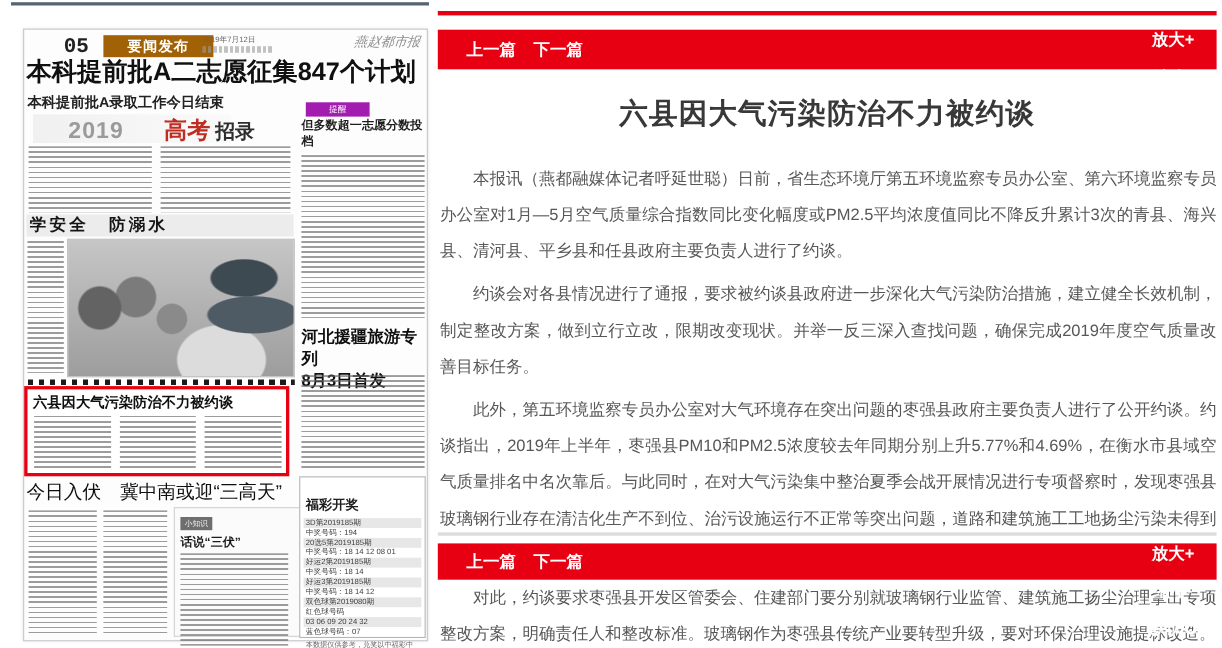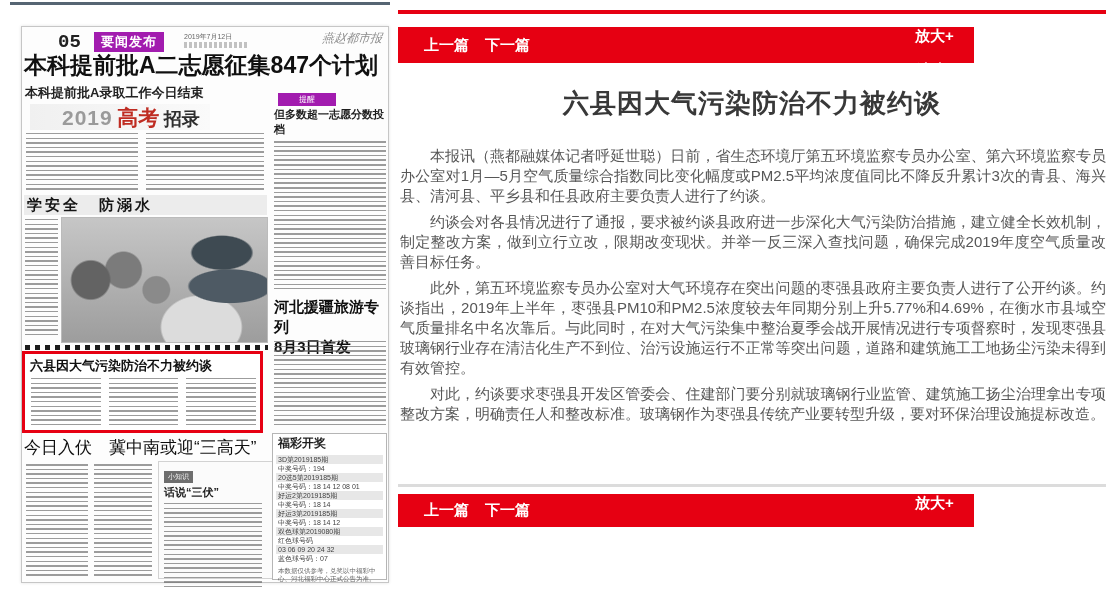--- a/index.html
+++ b/index.html
@@ -5,34 +5,34 @@
   * { margin:0; padding:0; box-sizing:border-box; }
   html,body { background:#fff; }
   body { font-family:"Liberation Sans", sans-serif; }
   #app { position:relative; width:1111px; height:589px; background:#fff; overflow:hidden; }
 
   
   .left-topline { position:absolute; left:10px; top:2px; width:380px; height:3px; background:#566573; }
   #paper { position:absolute; left:21px; top:26px; width:368px; height:557px;
            background:#fdfdfd; border:1px solid #c6c6c6; box-shadow:0 0 3px rgba(0,0,0,.12); }
   .pg-num { position:absolute; left:36px; top:4px; font-size:19px; font-weight:bold; color:#222;font-family:Liberation Mono, monospace; }
-  .sec-badge { position:absolute; left:72px; top:5px; background:#a21caf; color:#fff;
-               font-size:13px; font-weight:bold; padding:1px 7px; letter-spacing:1px; }
+  .sec-badge { position:absolute; left:72px; top:5px; background:#a16207; color:#fff;
+               font-size:13px; font-weight:bold; padding:1px 22px; letter-spacing:1px; }
   .date-line { position:absolute; left:162px; top:6px; font-size:7px; color:#666; line-height:8px; }
   .date-fuzz { width:64px; height:6px; margin-top:1px;
                background:repeating-linear-gradient(to right,#9a9a9a 0 3px,transparent 3px 5px); opacity:.6; }
   .masthead { position:absolute; right:6px; top:3px; font-family:"Liberation Serif", serif;
               font-style:italic; font-size:12px; color:#8e8e8e; transform:skewX(-6deg); }
   .headline { position:absolute; left:2px; top:23px; width:364px; font-size:23px; font-weight:900;
               color:#101010; white-space:nowrap; letter-spacing:0; }
   .subhead { position:absolute; left:3px; top:57px; font-size:13px; font-weight:600; color:#222; }
   .promo { position:absolute; left:8px; top:77px; width:180px; height:26px;
            background:linear-gradient(90deg,#f0f0f0,#fafafa); white-space:nowrap; }
   .promo .yr { font-size:21px; color:#9a9a9a; font-weight:bold; letter-spacing:1px;margin-left:32px; }
-  .promo .brush { font-size:21px; color:#bf2c22; font-weight:900; font-family:"Liberation Serif",serif; }
+  .promo .brush { font-size:21px; color:#bf2c22; font-weight:900; font-family:"Liberation Serif",serif;margin-left:32px; }
   .promo .sfx { font-size:18px; color:#2e2e2e; font-weight:900; }
   .fuzz { background-image:repeating-linear-gradient(to bottom,rgba(96,96,96,.62) 0 1.5px,transparent 1.5px 4.6px); }
   .fz-story1 { position:absolute; left:4px;  top:106px; width:112px; height:60px; }
   .fz-story2 { position:absolute; left:124px; top:106px; width:118px; height:60px; }
   .safety-bar { position:absolute; left:2px; top:168px; width:243px; height:20px; background:#ececec;
                 font-size:15px; font-weight:900; color:#151515; line-height:20px; padding-left:3px; letter-spacing:3px; }
   .photo-caption { position:absolute; left:3px; top:192px; width:33px; height:120px; }
   .photo { position:absolute; left:39px; top:190px; width:207px; height:126px;
            background:
              radial-gradient(ellipse at 78% 28%, #3e4a52 0 13%, transparent 14%),
@@ -61,40 +61,40 @@
   .tips-fuzz { width:98px; height:84px; }
   .rc-badge { position:absolute; left:256px; top:66px; background:#a21caf; color:#fff;
               font-size:8px; padding:1px 21px; }
   .rc-title { position:absolute; left:252px; top:80px; width:114px; font-size:11px; font-weight:800;
               color:#1e1e1e; line-height:15px; }
   .fz-rc1 { position:absolute; left:252px; top:114px; width:112px; height:148px; }
   .train-title { position:absolute; left:252px; top:270px; width:114px; font-size:15px; font-weight:900;
                  color:#0e0e0e; line-height:20px; }
   .fz-rc2 { position:absolute; left:252px; top:314px; width:112px; height:86px; }
   .lottery { position:absolute; left:250px; top:406px; width:115px; height:147px;
-             border:1px solid #b5b5b5; background:#fff; padding:0 3px; }
+             border:1px solid #b5b5b5; background:#fff; padding:16px 3px; }
   .lot-title { font-size:12px; font-weight:800; color:#1e1e1e; margin:1px 2px 3px; }
   .lot-row { font-size:7px; color:#3f3f3f; line-height:9px; padding:0 2px; white-space:nowrap; overflow:hidden; }
   .lot-row:nth-child(even) { background:#e7e7e7; }
   .lot-note { font-size:6.5px; color:#666; line-height:8px; margin:4px 2px 0; }
 
   
   .rt-topline { position:absolute; left:398px; top:10px; width:708px; height:4px; background:#e60012; }
-  .toolbar { position:absolute; left:398px; width:576px; background:#e60012; color:#fff; }
+  .toolbar { position:absolute; left:398px; width:708px; background:#e60012; color:#fff; }
   .toolbar.top { top:27px; height:36px; }
   .toolbar.bottom { top:494px; height:33px; }
   .tb-left { position:absolute; left:26px; top:0; bottom:0; display:flex; align-items:center; gap:16px; }
   .tb-right { position:absolute; right:18px; top:0; bottom:0; display:flex; align-items:center; gap:15px;flex-direction:column; }
   .tb-link { font-size:15px; font-weight:bold; color:#fff; cursor:pointer; white-space:nowrap; }
   .reset-circle { display:inline-block; width:11px; height:11px; border:3px solid #fff;
                   border-radius:50%; vertical-align:-1px; margin-left:2px; }
   .article-title { position:absolute; left:398px; top:86px; width:708px; text-align:center;
                    font-size:26px; font-weight:800; color:#383838; letter-spacing:1px; }
   .article-body { position:absolute; left:400px; top:146px; width:706px; }
-  .article-body p { font-size:15px; line-height:20px; color:#575757; text-indent:2em;
+  .article-body p { font-size:15px; line-height:33px; color:#575757; text-indent:2em;
                     margin:0 0 6px; text-align:justify; }
   .divider { position:absolute; left:398px; top:484px; width:708px; height:3px; background:#dcdcdc; }
 </style>
 </head>
 <body>
 
 <div id="app">
 
   <div class="left-topline"></div>
 

